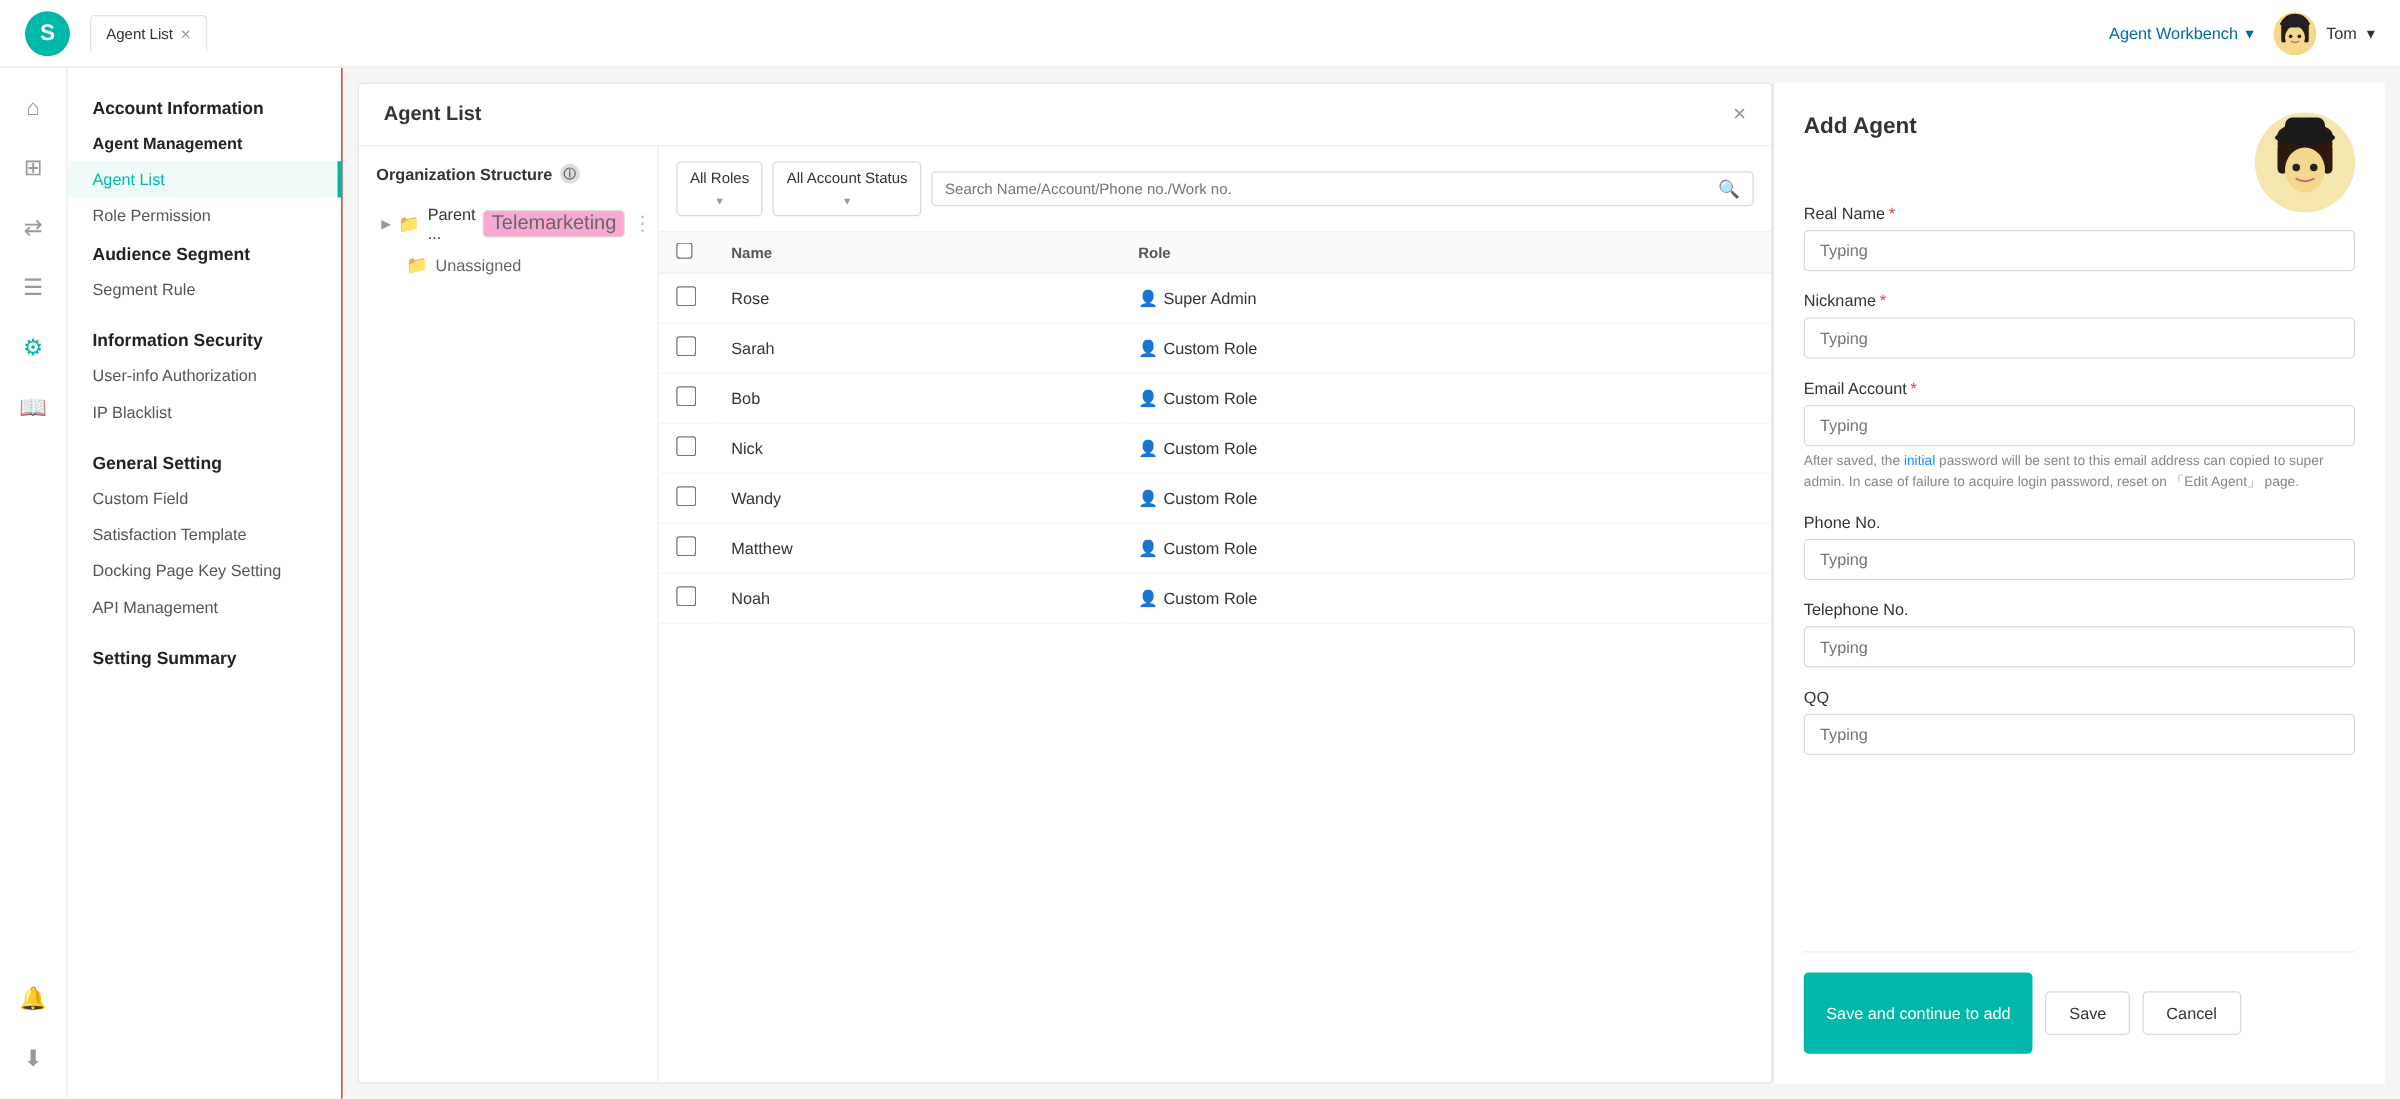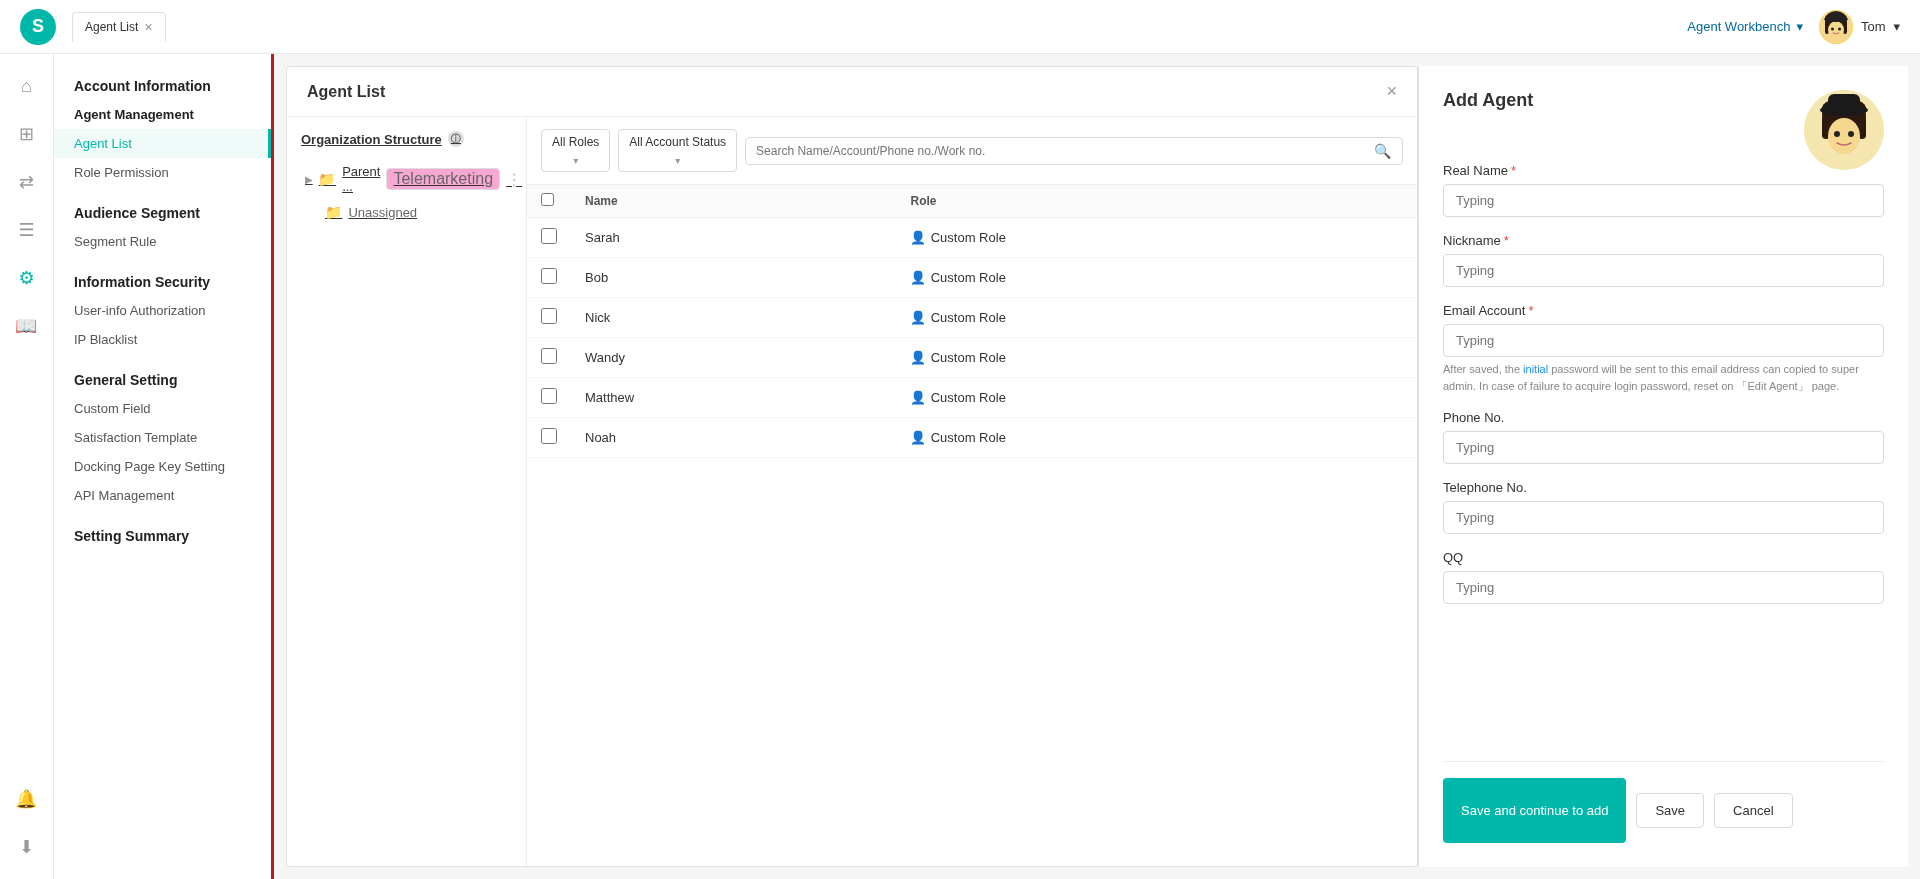--- a/index.html
+++ b/index.html
@@ -79,21 +79,21 @@
     .icon-sidebar-item.active { color: #00b8a9; }
     .icon-sidebar-bottom {
       margin-top: auto;
       display: flex; flex-direction: column; align-items: center; gap: 8px;
     }
 
     
     .nav-sidebar {
       width: 220px;
       background: #fff;
-      border-right: 3px solid #b91c1c;
+      border-right: 1px solid #b91c1c;
       padding: 16px 0;
       overflow-y: auto;
     }
     .nav-section-title {
       font-size: 14px;
       font-weight: 600;
       color: #222;
       padding: 8px 20px 6px;
     }
     .nav-item {
@@ -144,21 +144,20 @@
       flex: 1;
       overflow: hidden;
     }
 
     
     .org-panel {
       width: 240px;
       border-right: 1px solid #eee;
       padding: 14px;
       overflow-y: auto;
-      text-decoration: underline;
     }
     .org-title {
       font-size: 13px;
       font-weight: 600;
       margin-bottom: 12px;
       display: flex;
       align-items: center;
       gap: 6px;
     }
     .org-info-icon {
@@ -381,21 +380,21 @@
     </div>
   </div>
 
   <div class="nav-sidebar">
 
     <div class="nav-section-title">Account Information</div>
     <div class="nav-item" style="font-weight:600;color:#222;">Agent Management</div>
     <div class="nav-item active">Agent List</div>
     <div class="nav-item">Role Permission</div>
 
-    <div class="nav-section-title" style="margin-top:10px;">Audience Segment</div>
+    <div class="nav-section-title" style="">Audience Segment</div>
     <div class="nav-item">Segment Rule</div>
 
     <div class="nav-section-title" style="margin-top:10px;">Information Security</div>
     <div class="nav-item">User-info Authorization</div>
     <div class="nav-item">IP Blacklist</div>
 
     <div class="nav-section-title" style="margin-top:10px;">General Setting</div>
     <div class="nav-item">Custom Field</div>
     <div class="nav-item">Satisfaction Template</div>
     <div class="nav-item">Docking Page Key Setting</div>
@@ -450,20 +449,29 @@
             <div class="agent-table">
               <table>
                 <thead>
                   <tr>
                     <th style="width:32px;"><input type="checkbox" style=""></th>
                     <th>Name</th>
                     <th>Role</th>
                   </tr>
                 </thead>
                 <tbody id="agent-table-body">
+                <tr>
+      <td>
+        <input type="checkbox" class="checkbox" style="">
+      </td>
+      <td>Rose</td>
+      <td>
+        <span class="role-icon">👤</span>Super Admin
+      </td>
+    </tr>
                     <tr>
       <td>
         <input type="checkbox" class="checkbox" style="">
       </td>
       <td>Sarah</td>
       <td>
         <span class="role-icon">👤</span>Custom Role
       </td>
     </tr>
                     <tr>

